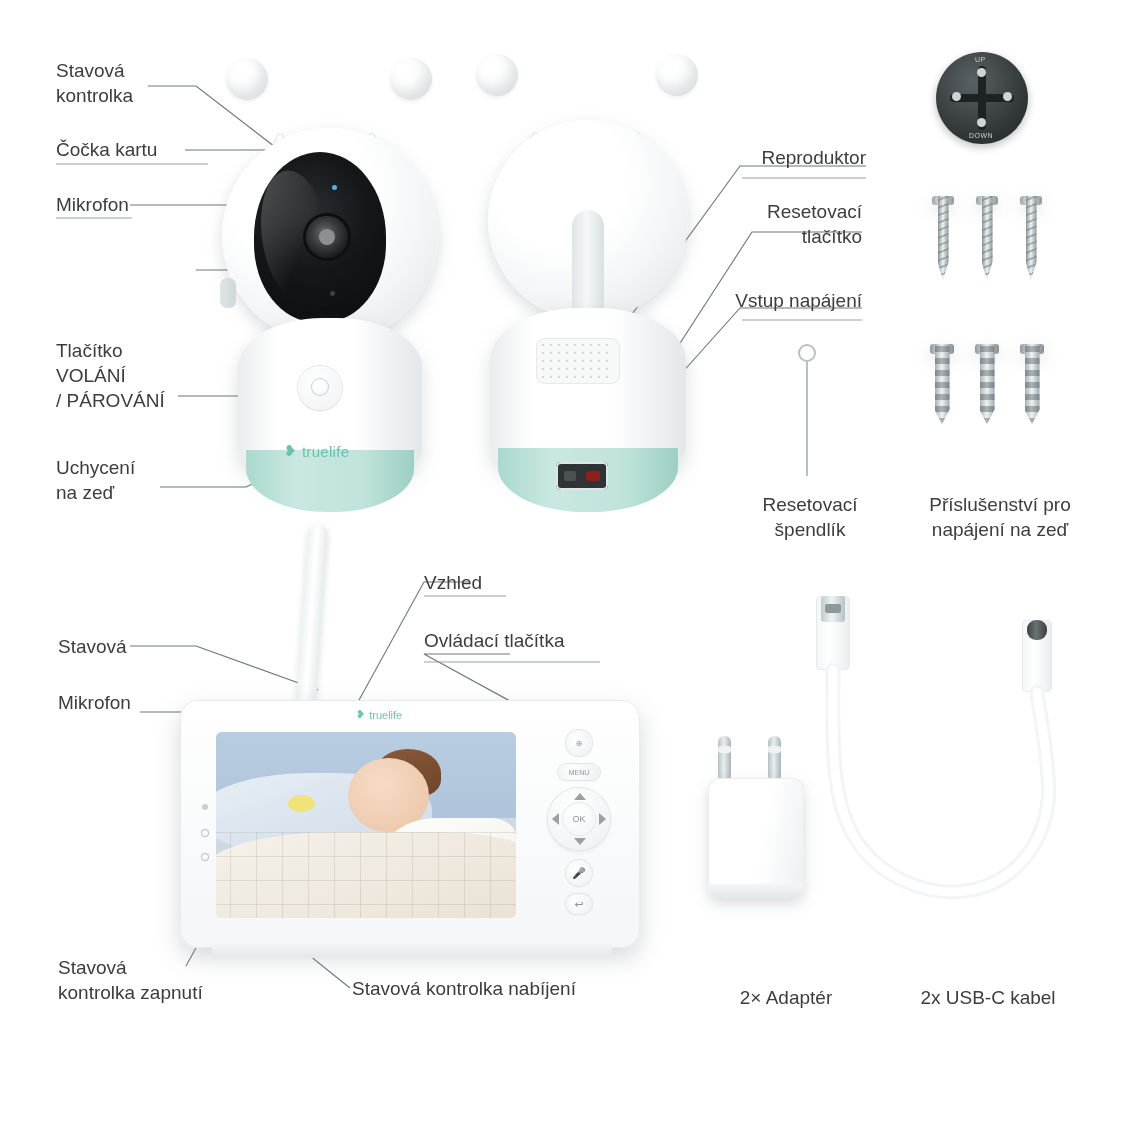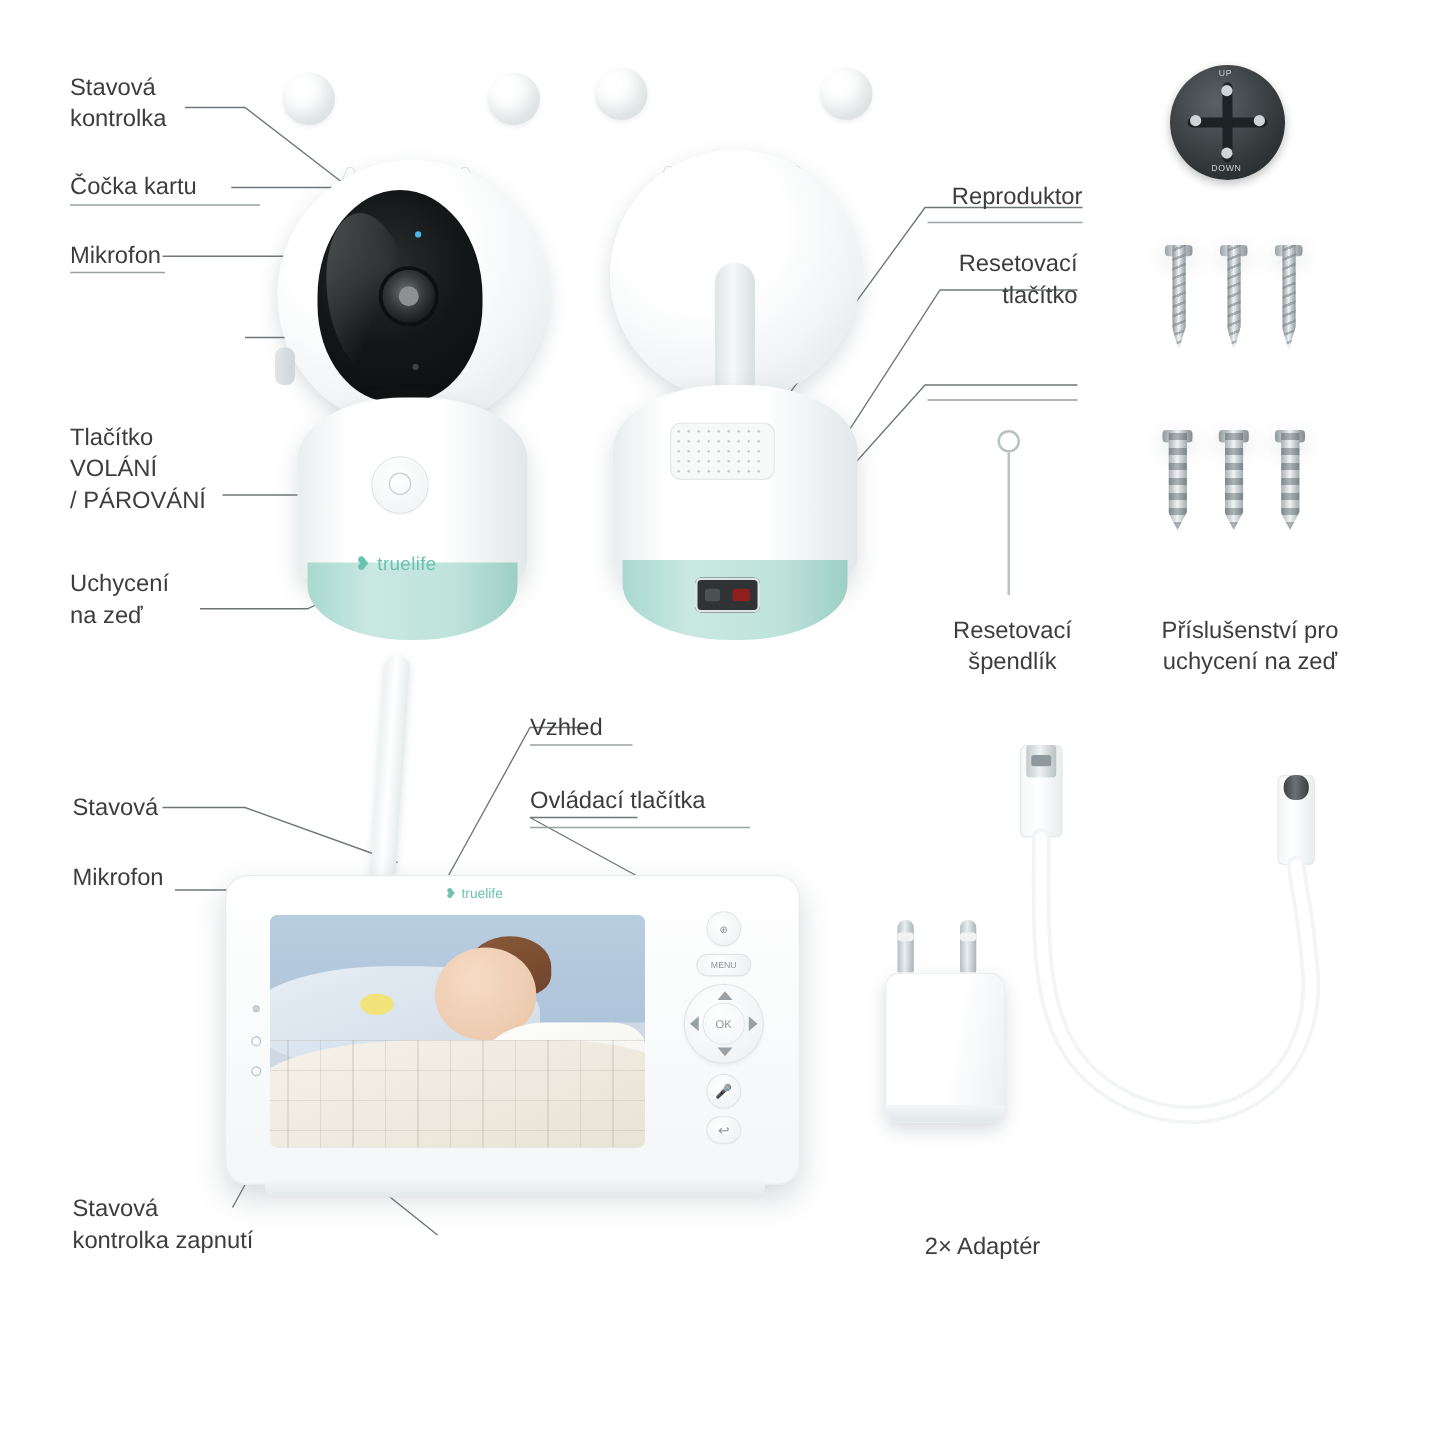--- a/index.html
+++ b/index.html
@@ -267,33 +267,36 @@
   <div class="lbl" style="left:56px; top:192px;">Mikrofon</div>
   <div class="lbl" style="left:56px; top:338px;">Tlačítko
 VOLÁNÍ
 / PÁROVÁNÍ</div>
   <div class="lbl" style="left:56px; top:455px;">Uchycení
 na zeď</div>
 
   <div class="lbl right" style="left:666px; top:145px; width:200px;">Reproduktor</div>
   <div class="lbl right" style="left:666px; top:199px; width:196px;">Resetovací
 tlačítko</div>
+  <div class="lbl right" style="left:650px; top:288px; width:212px;">Vstup napájení</div>
 
   <div class="lbl" style="left:424px; top:570px;">Vzhled</div>
   <div class="lbl" style="left:424px; top:628px;">Ovládací tlačítka</div>
   <div class="lbl" style="left:58px; top:634px;">Stavová</div>
   <div class="lbl" style="left:58px; top:690px;">Mikrofon</div>
   <div class="lbl" style="left:58px; top:955px;">Stavová
 kontrolka zapnutí</div>
+  <div class="lbl" style="left:352px; top:976px;">Stavová kontrolka nabíjení</div>
 
   <div class="lbl center" style="left:724px; top:492px; width:172px;">Resetovací
 špendlík</div>
   <div class="lbl center" style="left:890px; top:492px; width:220px;">Příslušenství pro
-uchycení na zeď</div>
+napájení na zeď</div>
   <div class="lbl center" style="left:698px; top:985px; width:176px;">2× Adaptér</div>
+  <div class="lbl center" style="left:868px; top:985px; width:240px;">2x USB-C kabel</div>
 
 
   <div class="cam" style="left:200px; top:50px; width:260px; height:460px;">
 
     <div class="ant" style="left:46px; top:78px; width:8px; height:92px; transform:rotate(20deg); transform-origin:50% 100%;"></div>
     <div class="ball" style="left:26px; top:8px; width:42px; height:42px;"></div>
     <div class="ant" style="left:198px; top:78px; width:8px; height:92px; transform:rotate(-20deg); transform-origin:50% 100%;"></div>
     <div class="ball" style="left:190px; top:8px; width:42px; height:42px;"></div>
 
     <div class="head" style="left:22px; top:78px; width:216px; height:216px;">

